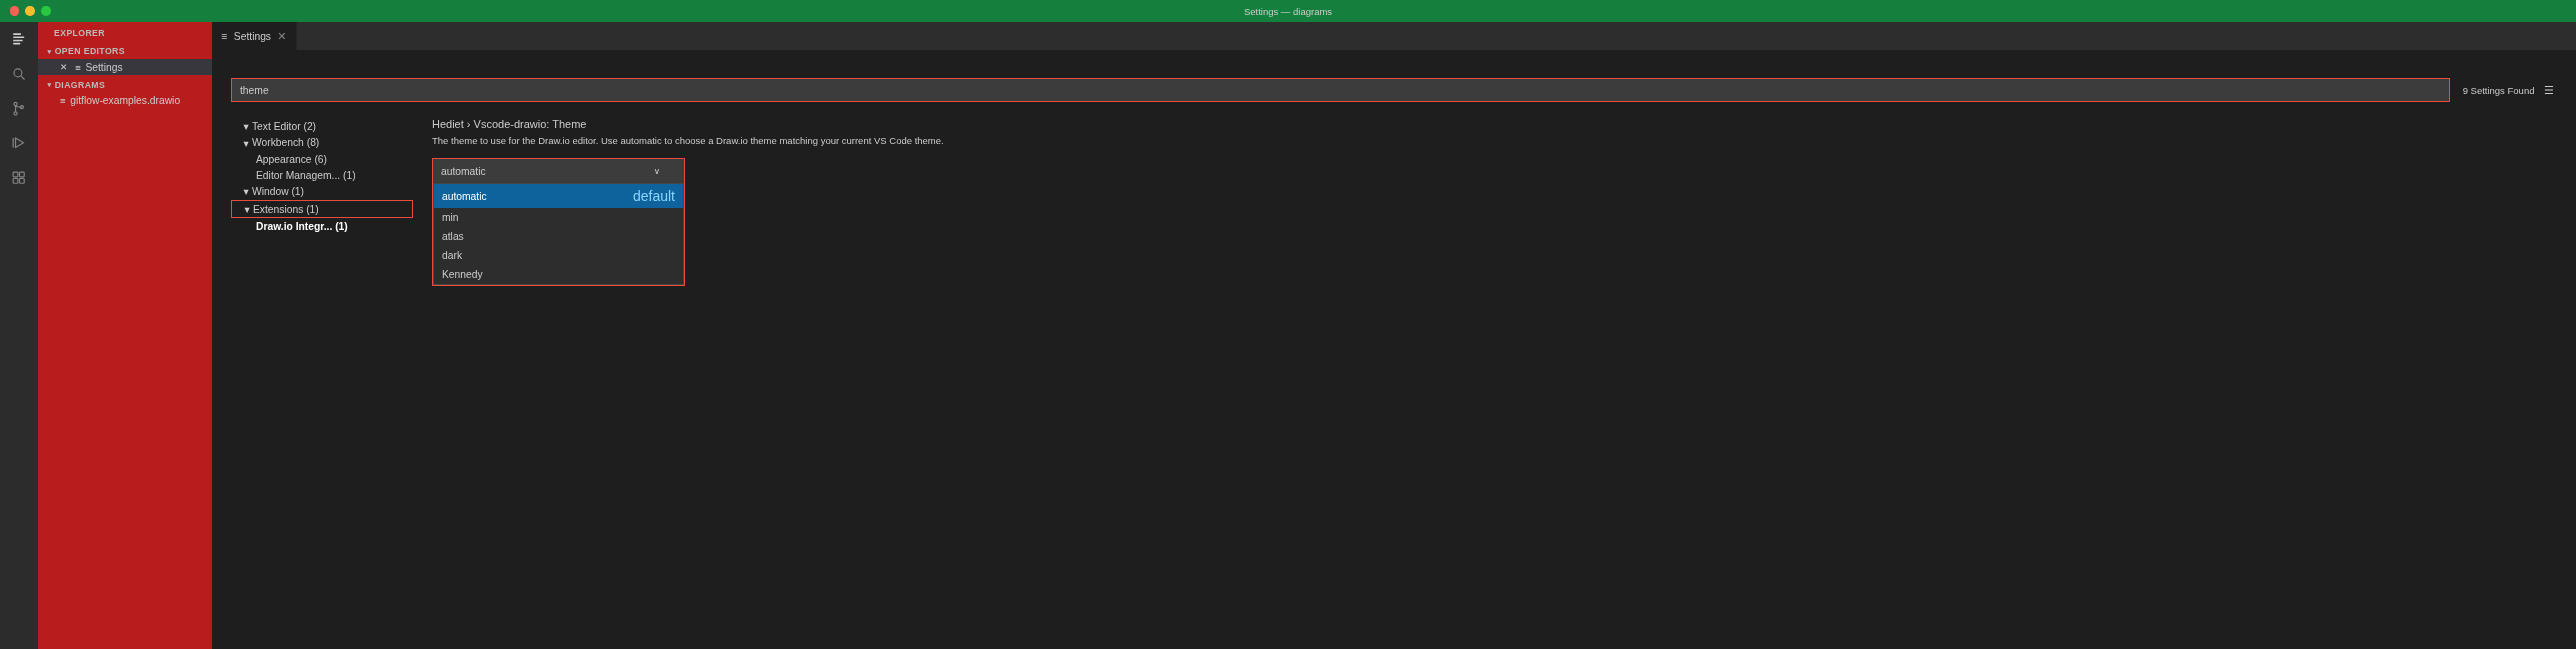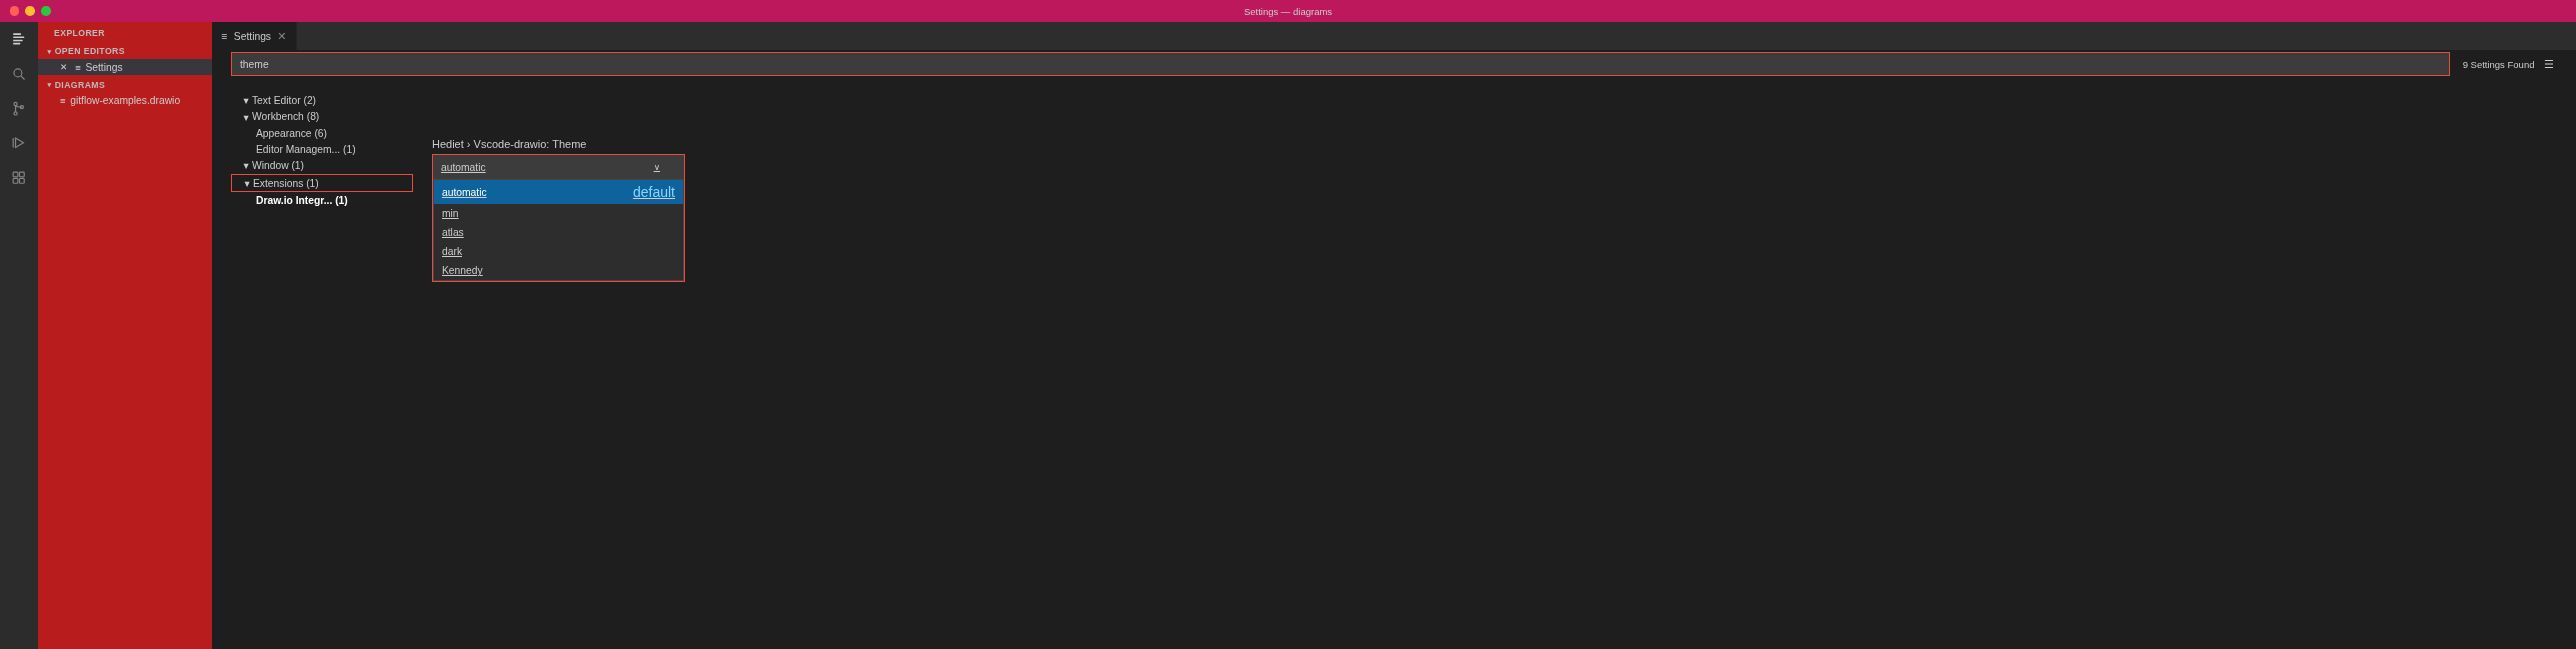--- a/index.html
+++ b/index.html
@@ -10,21 +10,21 @@
       font-size: 10.3px;
       width: 100vw;
       height: 100vh;
       overflow: hidden;
       display: flex;
       flex-direction: column;
     }
 
     
     .title-bar {
-      background: #be185d;
+      background: #15803d;
       height: 22px;
       display: flex;
       align-items: center;
       justify-content: center;
       position: relative;
       flex-shrink: 0;
     }
     .title-bar-buttons {
       position: absolute;
       left: 9.5px;
@@ -174,21 +174,21 @@
       line-height: 1;
     }
     .tab-icon {
       color: #cccccc;
       font-size: 10.3px;
     }
 
     
     .settings-content {
       flex: 1;
-      padding: 2px 19px;
+      padding: 28px 19px;
       overflow-y: auto;
       display: flex;
       flex-direction: column;
       gap: 9.5px;
     }
 
     
     .search-bar-row {
       display: flex;
       align-items: center;
@@ -273,40 +273,38 @@
     }
     .tree-child {
       padding-left: 25px;
     }
 
     
     .settings-right {
       flex: 1;
       padding: 6.3px 19px;
       overflow-y: auto;
-      margin-top: 46px;
     }
     .setting-title {
       font-size: 11px;
       color: #cccccc;
       margin-bottom: 4.7px;
     }
     .setting-desc {
       color: #cccccc;
       font-size: 9.5px;
       margin-bottom: 9.5px;
       line-height: 1.5;
     }
 
     
     .dropdown-wrapper {
       position: relative;
       width: 253px;
       border: 1.6px solid #e74c3c;
-      text-decoration: underline;
     }
     .dropdown-selected {
       background: #3c3c3c;
       border: none;
       color: #cccccc;
       padding: 4.7px 24px 4.7px 8px;
       font-size: 10.3px;
       width: 100%;
       display: flex;
       align-items: center;
@@ -464,20 +462,21 @@
             <span>▾</span>
             <span>Extensions (1)</span>
           </div>
           <div class="tree-item tree-child highlighted-child" style="font-weight:700;color:#ffffff;align-items:flex-end;">
             <span>Draw.io Integr... (1)</span>
           </div>
         </div>
 
         <div class="settings-right">
           <div class="setting-title">Hediet › Vscode-drawio: Theme</div>
+          <div class="setting-desc">The theme to use for the Draw.io editor. Use automatic to choose a Draw.io theme matching your current VS Code theme.</div>
 
           <div class="dropdown-wrapper">
             <div class="dropdown-selected">
               <span>automatic</span>
               <span style="font-size:8.7px;">∨</span>
             </div>
             <div class="dropdown-list">
               <div class="dropdown-option selected">
                 <span>automatic</span>
                 <span class="default-badge">default</span>

